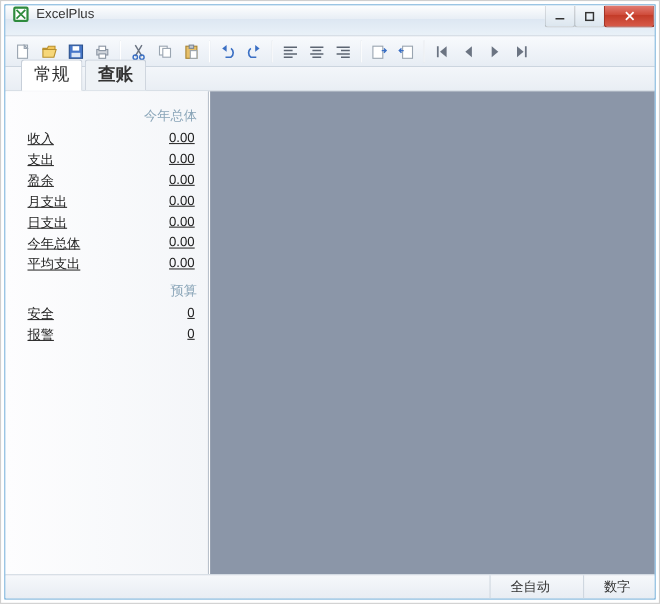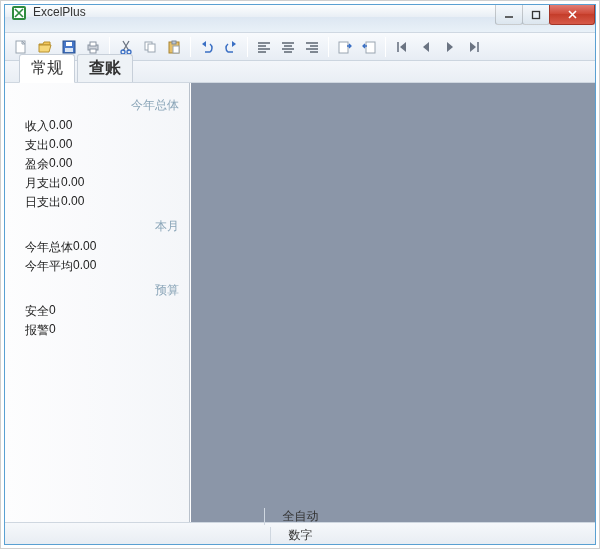--- a/index.html
+++ b/index.html
@@ -119,38 +119,38 @@
   .left-panel {
     width: 185px;
     border-right: 1px solid #b9c1cb;
     background: linear-gradient(to right, #fdfdfe, #f4f6f9);
     padding: 8px 10px 4px 10px;
     font-size: 12px;
     color: #333;
     overflow: hidden;
   }
   .section-title { color: #8aa5b8; margin: 6px 0 3px; text-align: right; }
-  .row { display: flex; padding: 1px 2px 1px 10px; }
+  .row { display: flex; justify-content: space-between; padding: 1px 2px 1px 10px; text-decoration: underline; }
   .row .label { color: #222; }
   .row .val { color: #222; font-variant-numeric: tabular-nums; }
 
   .workspace {
     flex: 1 1 auto;
     background: #8b96a8;
     border-left: 1px solid #fff;
   }
 
   
   .statusbar {
     height: 22px;
     border-top: 1px solid #cfd7e0;
     background: linear-gradient(#f6f8fb, #e8edf3);
     display: flex; align-items: center; justify-content: flex-end;
     font-size: 12px; color: #333;
-    padding: 0 4px; gap: 2px; flex-direction: column;
+    padding: 0 4px; gap: 12px;
   }
   .status-cell {
     padding: 0 18px;
     border-left: 1px solid #cfd7e0;
     height: 100%;
     display: flex; align-items: center;
   }
 </style>
 </head>
 <body>
@@ -326,27 +326,26 @@
 
         <div class="row">
           <span class="label">月支出</span>
           <span class="val">0.00</span>
         </div>
         <div class="row">
           <span class="label">日支出</span>
           <span class="val">0.00</span>
         </div>
 
-        <div class="section-title">本月</div>
         <div class="row">
           <span class="label">今年总体</span>
           <span class="val">0.00</span>
         </div>
         <div class="row">
-          <span class="label">今年平均</span>
+          <span class="label">平均支出</span>
           <span class="val">0.00</span>
         </div>
 
         <div class="section-title">预算</div>
         <div class="row">
           <span class="label">安全</span>
           <span class="val">0</span>
         </div>
         <div class="row">
           <span class="label">报警</span>

